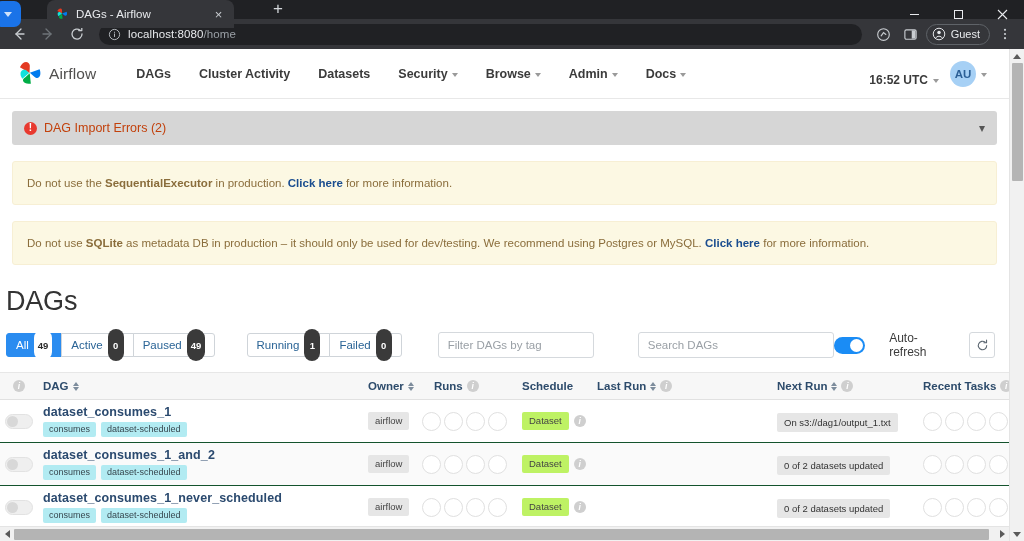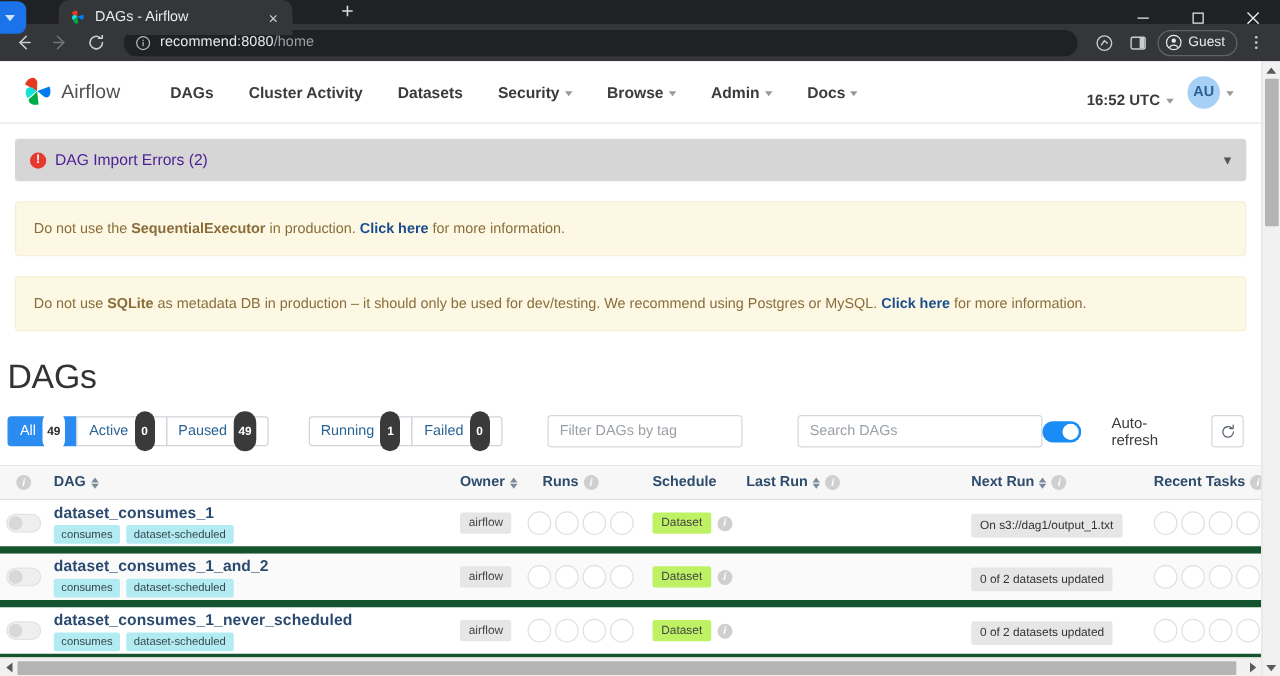--- a/index.html
+++ b/index.html
@@ -100,21 +100,21 @@
   
   .import-errors {
     margin: 12px 12px 0 12px; background:#d6d6d6; border-radius:3px; height:34px;
     display:flex; align-items:center; padding: 0 12px;
   }
   .ie-left { display:flex; align-items:center; gap:7px; }
   .ie-icon {
     width:13px;height:13px;border-radius:50%;background:#e8392f;color:#fff;
     font-size:10px;font-weight:bold;display:flex;align-items:center;justify-content:center;line-height:1;
   }
-  .ie-text { color:#4c1d95; font-size:12.5px; }
+  .ie-text { color:#c2410c; font-size:12.5px; }
   .ie-chev { margin-left:auto; color:#555; font-size:12px; }
 
   .warn {
     margin: 16px 12px 0 12px; background:#fcf8e3; border:1px solid #f7efd4;
     border-radius:3px; padding: 13px 14px; color:#8a6d3b; font-size:11.5px; line-height:1.4;
   }
   .warn b { font-weight:bold; }
   .warn a { color:#1a4d8f; font-weight:bold; text-decoration:none; }
 
   
@@ -175,21 +175,21 @@
   .col-toggle { width:38px; display:flex; justify-content:center; flex:none;}
   .col-dag    { width:330px; flex:none; padding-left:5px;}
   .col-owner  { width:54px; flex:none; display:flex; justify-content:flex-start;}
   .col-runs   { width:100px; flex:none; }
   .col-sched  { width:75px; flex:none; }
   .col-last   { width:180px; flex:none; }
   .col-next   { width:128px; flex:none; }
   .col-recent { flex:1; }
 
   .trow {
-    display:flex; align-items:center; height:43px; border-bottom:6px solid #14532d;
+    display:flex; align-items:center; height:43px; border-bottom:1px solid #14532d;
     background:#fff;
   }
   .trow.alt { background:#fafafa; }
 
   .row-toggle {
     width:28px;height:15px;border-radius:8px;background:#efefef;border:1px solid #e2e2e2;
     position:relative;flex:none;
   }
   .row-toggle .knob{position:absolute;top:1px;left:1px;width:11px;height:11px;border-radius:50%;background:#d8d8d8;}
 
@@ -287,21 +287,21 @@
           <path d="M12.8 1.5 L12.8 4.6 L9.7 4.6" fill="none" stroke="#c9cdd1" stroke-width="1.3" stroke-linecap="round" stroke-linejoin="round"></path>
         </svg>
     </div>
 
     <div class="omnibox">
       <svg width="13" height="13" viewBox="0 0 16 16">
         <circle cx="8" cy="8" r="6.3" fill="none" stroke="#b5b9bd" stroke-width="1.2"></circle>
         <rect x="7.4" y="6.8" width="1.2" height="4.2" fill="#b5b9bd"></rect>
         <rect x="7.4" y="4.6" width="1.2" height="1.3" fill="#b5b9bd"></rect>
       </svg>
-      <span class="omni-text"><span>recommend:8080</span><span class="path">/home</span></span>
+      <span class="omni-text"><span>localhost:8080</span><span class="path">/home</span></span>
     </div>
 
     <div class="tb-right">
       <div class="tb-icon">
         <svg width="15" height="15" viewBox="0 0 16 16">
             <circle cx="8" cy="8" r="6.2" fill="none" stroke="#c9cdd1" stroke-width="1.2"></circle>
             <path d="M5.5 9.5 L8 6 L10.5 8" fill="none" stroke="#c9cdd1" stroke-width="1.2" stroke-linecap="round"></path>
           </svg>
       </div>
       <div class="tb-icon">

